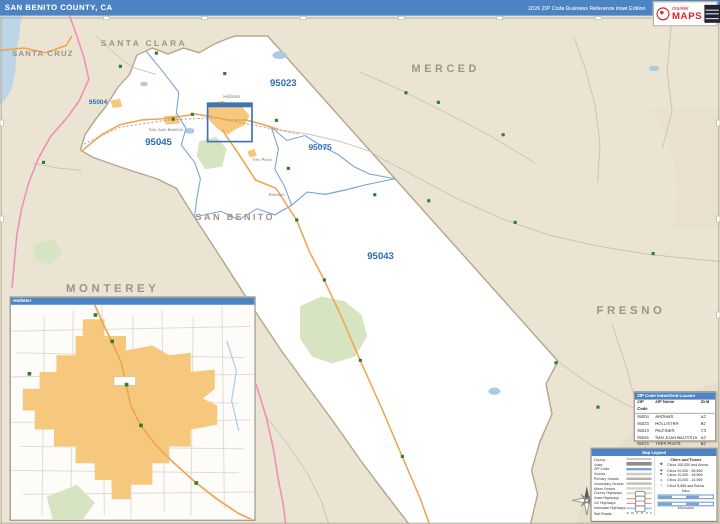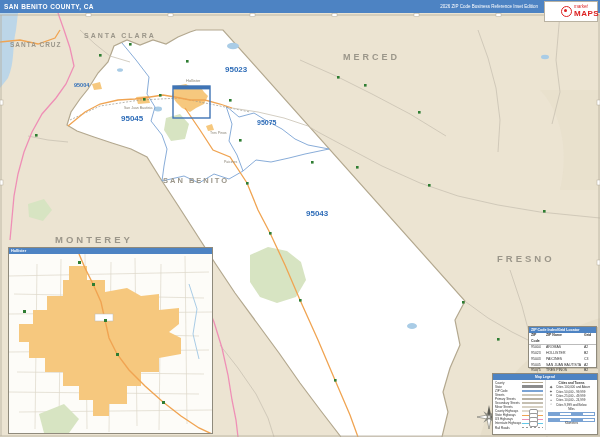--- a/index.html
+++ b/index.html
@@ -5,21 +5,21 @@
   html,body{margin:0;padding:0;}
   body{width:600px;height:437px;position:relative;overflow:hidden;background:#ece4d2;
        font-family:"Liberation Sans", sans-serif;}
   
   .header{position:absolute;left:0;top:0;width:600px;height:13px;background:#4d83c3;
           display:flex;align-items:center;justify-content:space-between;z-index:30;}
   .header .title{color:#fff;font-size:6.5px;font-weight:bold;letter-spacing:.4px;padding-left:4px;}
   .header .edition{color:#fff;font-size:4.5px;padding-right:62px;}
   
   .logo{position:absolute;right:2px;top:1px;width:54px;height:21px;background:#fff;
-        border:1px solid #b9b2a2;z-index:40;display:flex;align-items:center;gap:2px;padding:0 16px;box-sizing:border-box;}
+        border:1px solid #b9b2a2;z-index:40;display:flex;align-items:center;gap:2px;padding:0 2px;box-sizing:border-box;}
   .logo .swirl{width:9px;height:9px;border:1.6px solid #d22;border-radius:50%;position:relative;flex:0 0 auto;}
   .logo .swirl:after{content:"";position:absolute;left:2px;top:2px;width:3px;height:3px;background:#d22;border-radius:50%;}
   .logo .mk{display:flex;flex-direction:column;line-height:1;}
   .logo .mk .m1{color:#d22;font-size:4.5px;font-style:italic;}
   .logo .mk .m2{color:#d22;font-size:8px;font-weight:bold;letter-spacing:.5px;}
   .logo .mini{width:13px;height:15px;background:#223;display:flex;flex-direction:column;justify-content:space-evenly;padding:1px;box-sizing:border-box;flex:0 0 auto;}
   .logo .mini i{display:block;height:1px;background:#cfd4e2;}
   
   svg.map{position:absolute;left:0;top:0;z-index:1;}
   

